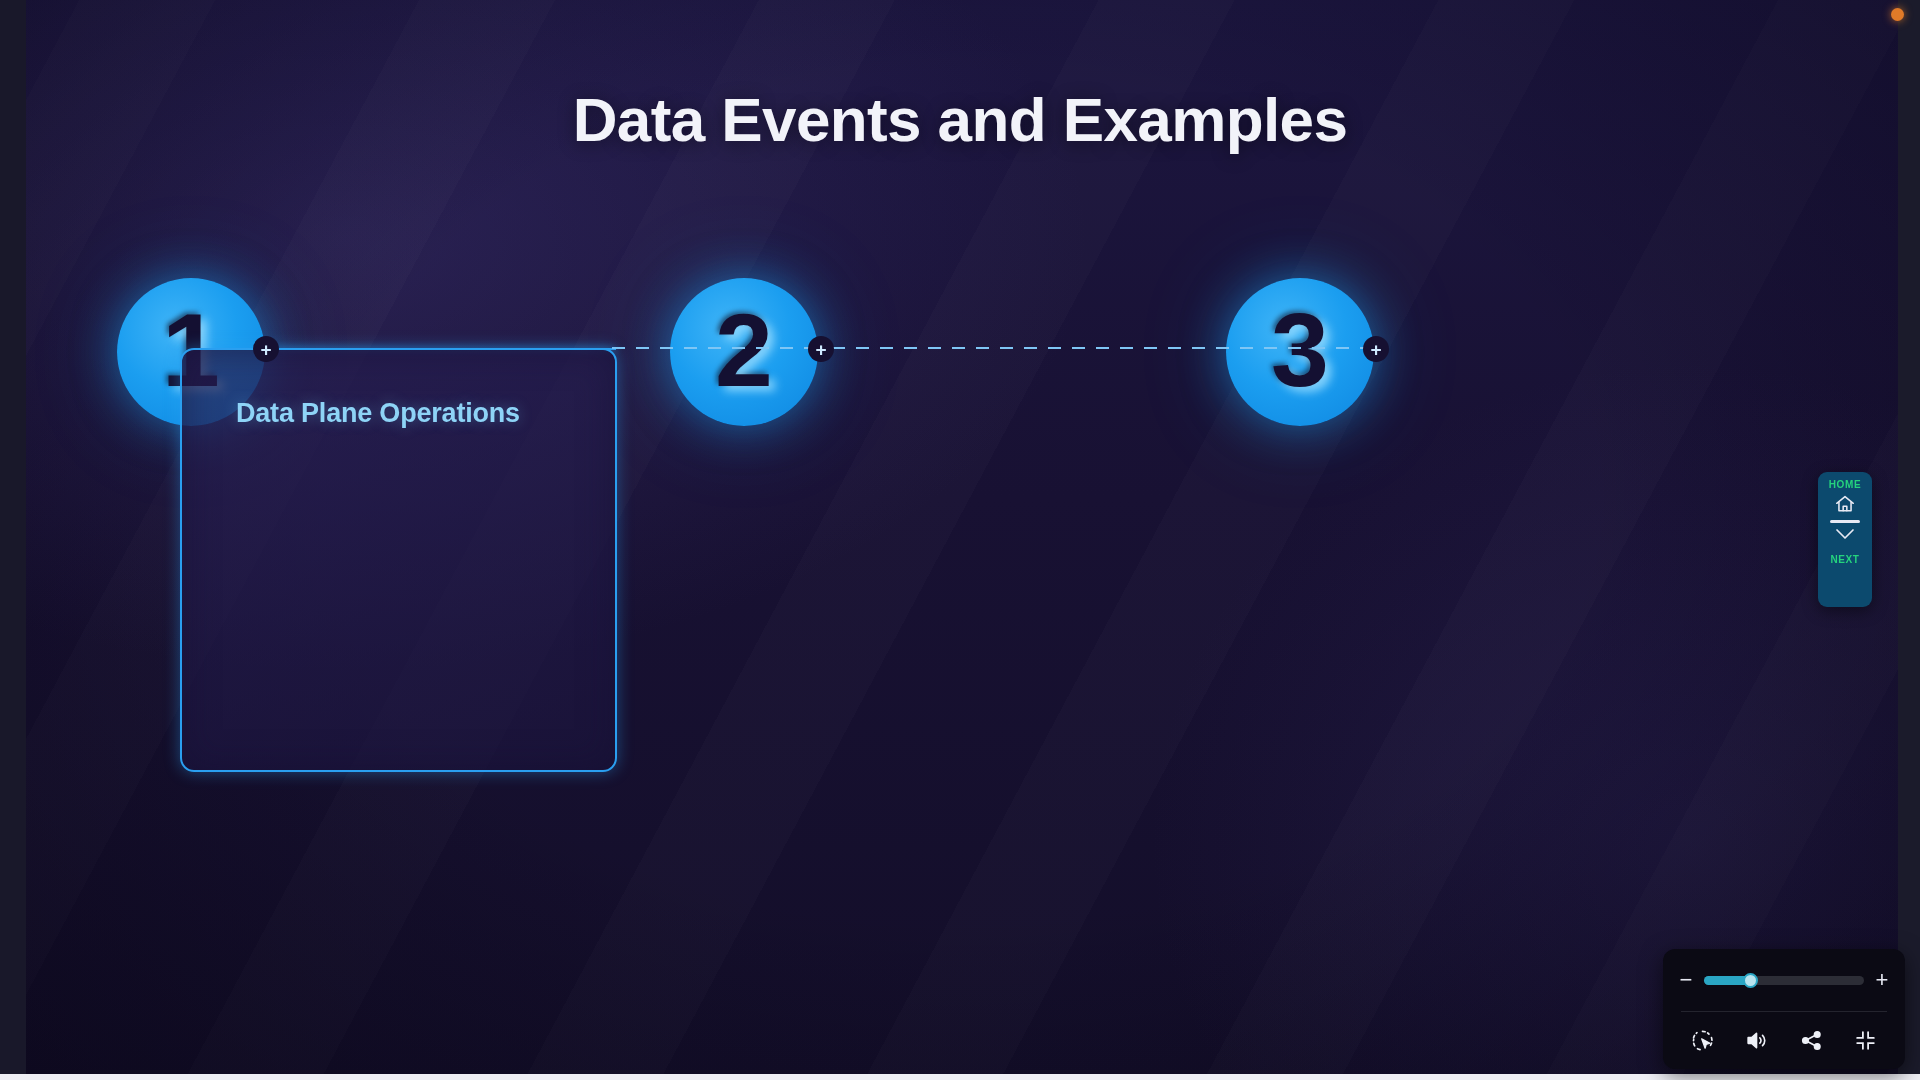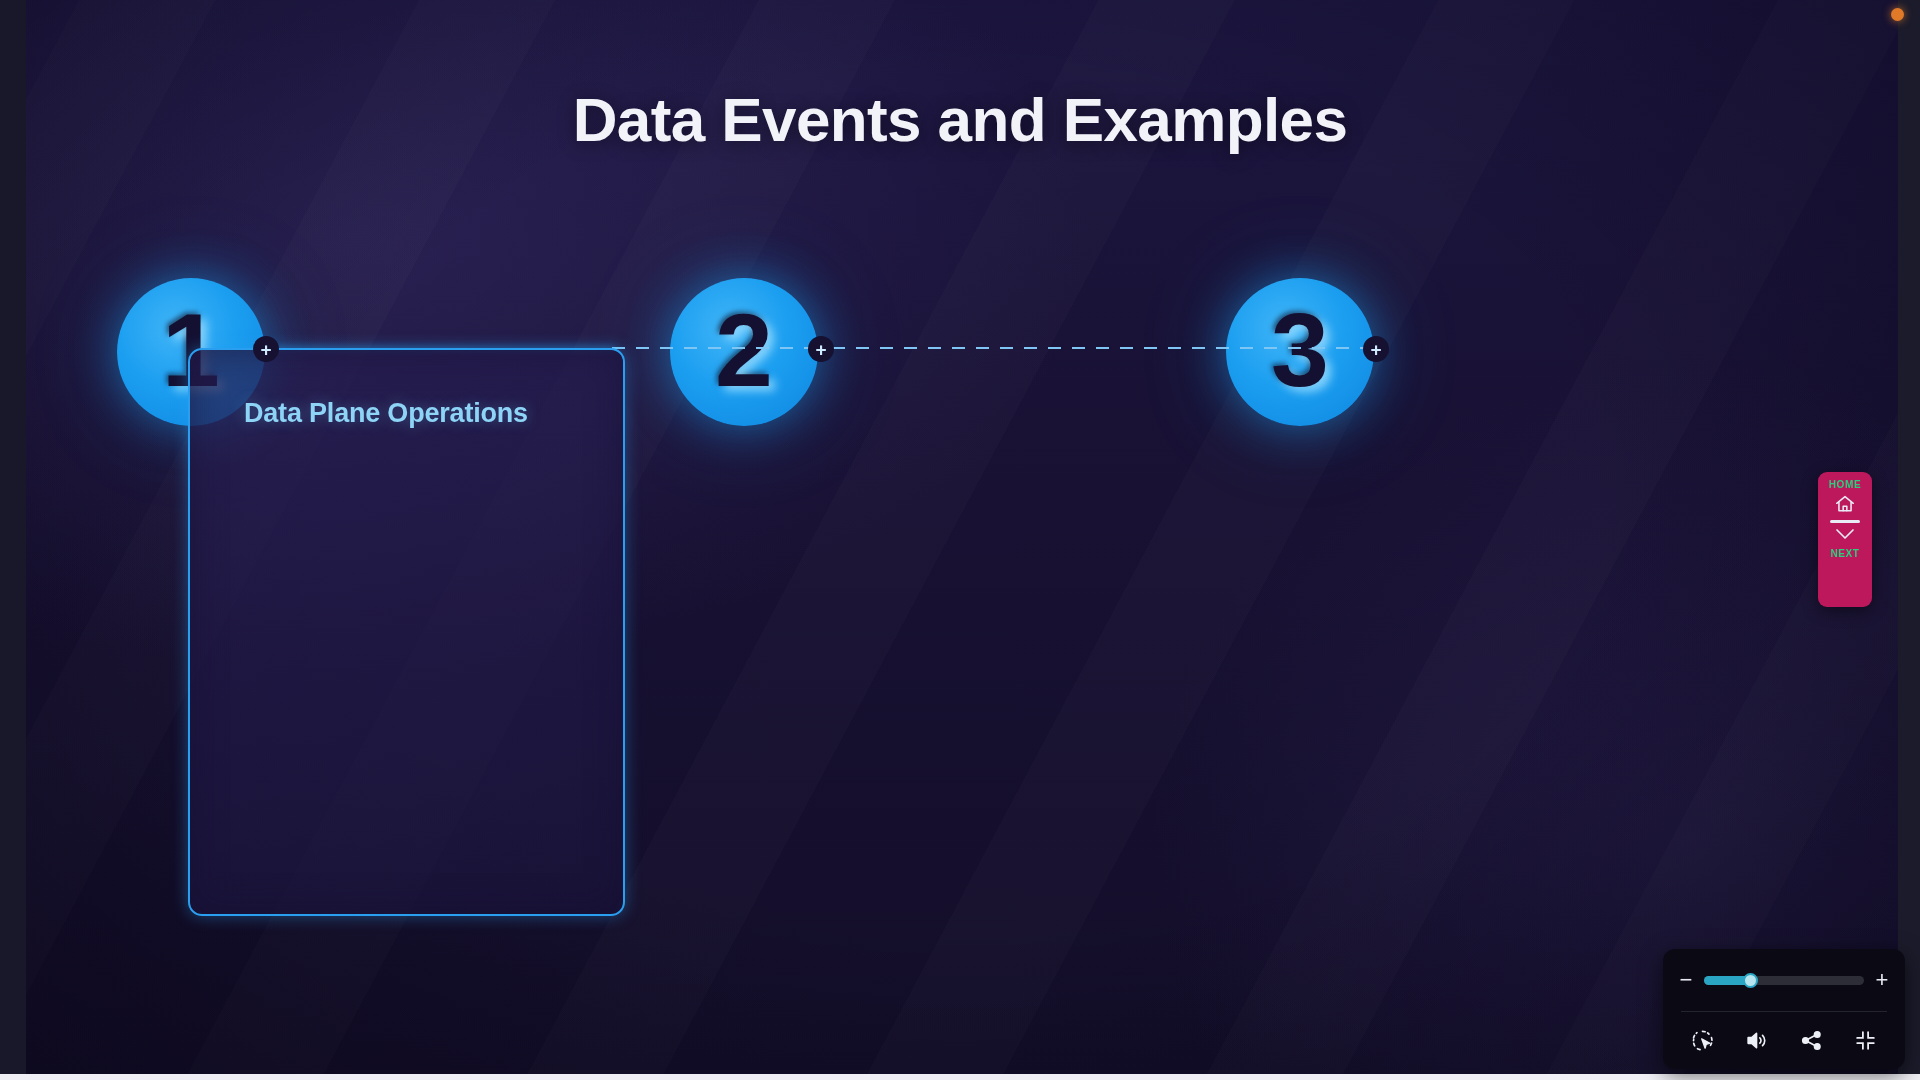--- a/index.html
+++ b/index.html
@@ -106,21 +106,21 @@
     z-index:3;
   }
   #connector-dash-2{
     position:absolute; left:832px; top:347px; width:536px; height:2px;
     background:repeating-linear-gradient(90deg,#7fc6f5 0px,#7fc6f5 13px,rgba(0,0,0,0) 13px,rgba(0,0,0,0) 24px);
     z-index:3;
   }
 
   
   #info-card{
-    position:absolute; left:188px; top:348px; width:437px; height:568px;
+    position:absolute; left:180px; top:348px; width:437px; height:424px;
     border:2px solid #2a9ff0; border-radius:14px;
     background:linear-gradient(160deg, rgba(38,30,82,.72), rgba(28,21,62,.62));
     box-shadow:0 0 16px rgba(42,159,240,.42), inset 0 0 34px rgba(20,14,50,.5);
     padding:48px 38px 0 54px;
     z-index:4;
   }
   #card-heading{
     font-size:27px; font-weight:700; color:#8ed4f7;
     letter-spacing:-0.2px;
     text-shadow:0 0 14px rgba(110,200,250,.35);
@@ -128,21 +128,21 @@
   }
   #card-body{
     font-size:26px; line-height:1.35; color:#c2c5e2; font-weight:400;
     max-width:345px;
   }
   #card-body b{ color:#ffffff; font-weight:700; }
 
   
   #side-nav{
     position:absolute; left:1818px; top:472px; width:54px; height:135px;
-    background:#be185d; border-radius:9px;
+    background:#0c4a6e; border-radius:9px;
     display:flex; flex-direction:column; align-items:center;
     padding:7px 0 7px; z-index:50;
     box-shadow:0 4px 16px rgba(0,0,0,.45);
   }
   #side-nav .nav-label{
     font-size:10px; font-weight:700; letter-spacing:.6px; color:#25d37d;
   }
   #side-nav .nav-icon{ color:#e8eaf4; display:flex; align-items:center; justify-content:center; }
   #nav-divider{ width:30px; height:3px; background:#e8eaf4; border-radius:2px; margin:5px 0 3px; }
 
@@ -225,21 +225,21 @@
           <path d="M5.4 10v9.4h13.2V10"></path>
           <path d="M10 19.4v-5h4v5"></path>
       </svg>
     </div>
     <div id="nav-divider"></div>
     <div class="nav-icon">
       <svg width="24" height="16" viewBox="0 0 24 16" fill="none" stroke="currentColor" stroke-width="1.7" stroke-linecap="round" stroke-linejoin="round">
         <path d="M4 4l8 8 8-8"></path>
       </svg>
     </div>
-    <div class="nav-label" style="margin-top:6px;">NEXT</div>
+    <div class="nav-label" style="margin-top:12px;">NEXT</div>
   </div>
 
   <div id="player-toolbar">
     <div id="zoom-row">
       <div class="zoom-btn">−</div>
       <div id="zoom-slider">
         <div id="zoom-fill" style="width: 29%;"></div>
         <div id="zoom-thumb" style="left: calc(29% - 7px);"></div>
       </div>
       <div class="zoom-btn">+</div>

